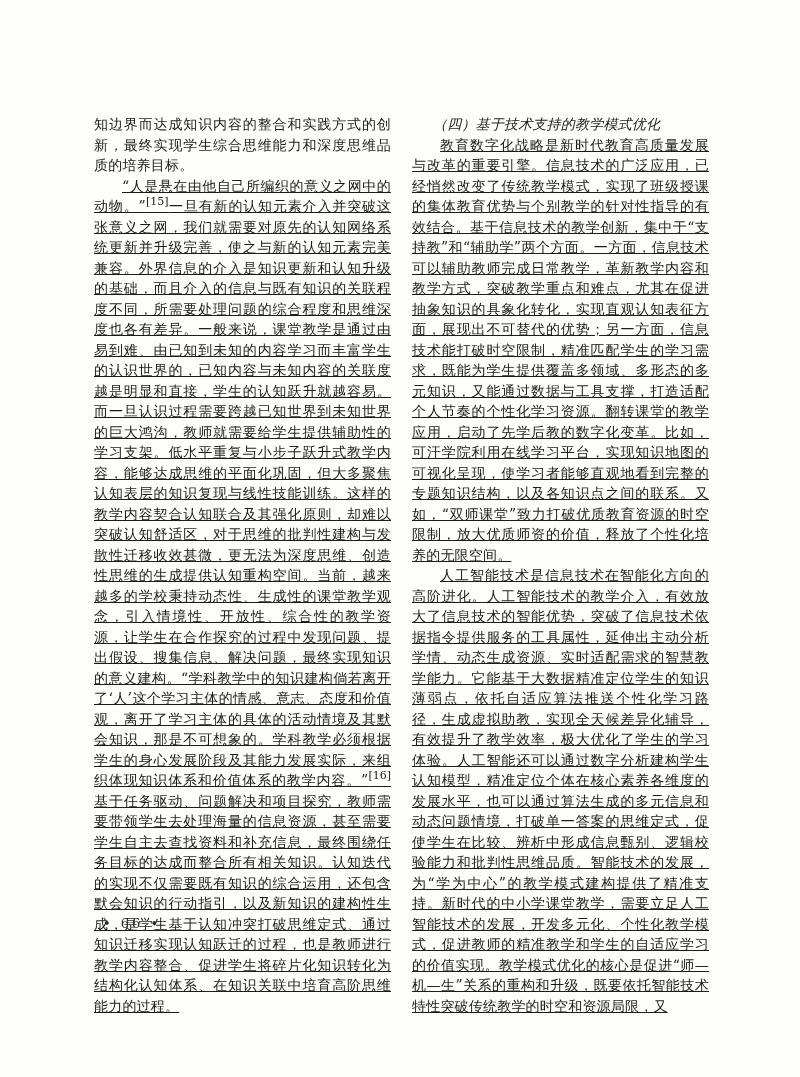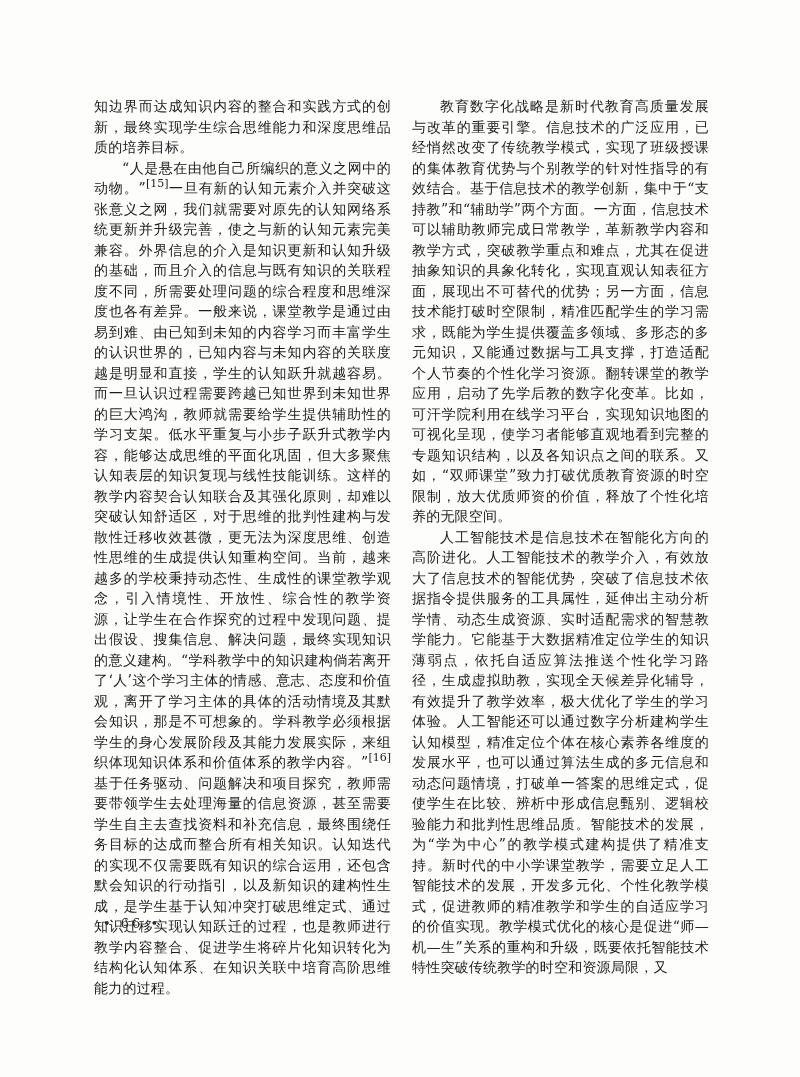--- a/index.html
+++ b/index.html
@@ -13,36 +13,36 @@
   .page {
     position: relative;
     width: 800px;
     height: 1077px;
     background: #fdfdfc;
     color: #1c1c1c;
     font-family: "DejaVu Serif", "Liberation Serif", serif;
   }
   .columns {
     position: absolute;
-    top: 96px;
+    top: 114px;
     left: 94px;
     display: flex;
     gap: 21px;
   }
   .column {
     width: 297px;
     font-size: 14px;
     line-height: 20.5px;
     text-align: justify;
     text-justify: inter-character;
     word-break: break-all;
     letter-spacing: 0.2px;
   }
   .column p { margin: 0; padding: 0; }
-  .para { text-indent: 2em; }
+  .para { text-indent: 2em; text-decoration: underline; }
   .para-continuation { text-indent: 0; }
   .section-heading {
     text-indent: 1.5em;
     font-style: italic;
     font-weight: 500;
   }
   .ref {
     font-size: 11px;
     line-height: 0;
     vertical-align: super;
@@ -64,20 +64,21 @@
 <div class="page">
 
   <div class="columns">
 
     <div class="column">
       <p class="para-continuation">知边界而达成知识内容的整合和实践方式的创新，最终实现学生综合思维能力和深度思维品质的培养目标。</p>
       <p class="para"><span>“人是悬在由他自己所编织的意义之网中的动物。”</span><sup class="ref">[15]</sup><span>一旦有新的认知元素介入并突破这张意义之网，我们就需要对原先的认知网络系统更新并升级完善，使之与新的认知元素完美兼容。外界信息的介入是知识更新和认知升级的基础，而且介入的信息与既有知识的关联程度不同，所需要处理问题的综合程度和思维深度也各有差异。一般来说，课堂教学是通过由易到难、由已知到未知的内容学习而丰富学生的认识世界的，已知内容与未知内容的关联度越是明显和直接，学生的认知跃升就越容易。而一旦认识过程需要跨越已知世界到未知世界的巨大鸿沟，教师就需要给学生提供辅助性的学习支架。低水平重复与小步子跃升式教学内容，能够达成思维的平面化巩固，但大多聚焦认知表层的知识复现与线性技能训练。这样的教学内容契合认知联合及其强化原则，却难以突破认知舒适区，对于思维的批判性建构与发散性迁移收效甚微，更无法为深度思维、创造性思维的生成提供认知重构空间。当前，越来越多的学校秉持动态性、生成性的课堂教学观念，引入情境性、开放性、综合性的教学资源，让学生在合作探究的过程中发现问题、提出假设、搜集信息、解决问题，最终实现知识的意义建构。“学科教学中的知识建构倘若离开了‘人’这个学习主体的情感、意志、态度和价值观，离开了学习主体的具体的活动情境及其默会知识，那是不可想象的。学科教学必须根据学生的身心发展阶段及其能力发展实际，来组织体现知识体系和价值体系的教学内容。”</span><sup class="ref">[16]</sup><span>基于任务驱动、问题解决和项目探究，教师需要带领学生去处理海量的信息资源，甚至需要学生自主去查找资料和补充信息，最终围绕任务目标的达成而整合所有相关知识。认知迭代的实现不仅需要既有知识的综合运用，还包含默会知识的行动指引，以及新知识的建构性生成，是学生基于认知冲突打破思维定式、通过知识迁移实现认知跃迁的过程，也是教师进行教学内容整合、促进学生将碎片化知识转化为结构化认知体系、在知识关联中培育高阶思维能力的过程。</span></p>
     </div>
 
     <div class="column">
+      <p class="section-heading">（四）基于技术支持的教学模式优化</p>
       <p class="para">教育数字化战略是新时代教育高质量发展与改革的重要引擎。信息技术的广泛应用，已经悄然改变了传统教学模式，实现了班级授课的集体教育优势与个别教学的针对性指导的有效结合。基于信息技术的教学创新，集中于“支持教”和“辅助学”两个方面。一方面，信息技术可以辅助教师完成日常教学，革新教学内容和教学方式，突破教学重点和难点，尤其在促进抽象知识的具象化转化，实现直观认知表征方面，展现出不可替代的优势；另一方面，信息技术能打破时空限制，精准匹配学生的学习需求，既能为学生提供覆盖多领域、多形态的多元知识，又能通过数据与工具支撑，打造适配个人节奏的个性化学习资源。翻转课堂的教学应用，启动了先学后教的数字化变革。比如，可汗学院利用在线学习平台，实现知识地图的可视化呈现，使学习者能够直观地看到完整的专题知识结构，以及各知识点之间的联系。又如，“双师课堂”致力打破优质教育资源的时空限制，放大优质师资的价值，释放了个性化培养的无限空间。</p>
       <p class="para">人工智能技术是信息技术在智能化方向的高阶进化。人工智能技术的教学介入，有效放大了信息技术的智能优势，突破了信息技术依据指令提供服务的工具属性，延伸出主动分析学情、动态生成资源、实时适配需求的智慧教学能力。它能基于大数据精准定位学生的知识薄弱点，依托自适应算法推送个性化学习路径，生成虚拟助教，实现全天候差异化辅导，有效提升了教学效率，极大优化了学生的学习体验。人工智能还可以通过数字分析建构学生认知模型，精准定位个体在核心素养各维度的发展水平，也可以通过算法生成的多元信息和动态问题情境，打破单一答案的思维定式，促使学生在比较、辨析中形成信息甄别、逻辑校验能力和批判性思维品质。智能技术的发展，为“学为中心”的教学模式建构提供了精准支持。新时代的中小学课堂教学，需要立足人工智能技术的发展，开发多元化、个性化教学模式，促进教师的精准教学和学生的自适应学习的价值实现。教学模式优化的核心是促进“师—机—生”关系的重构和升级，既要依托智能技术特性突破传统教学的时空和资源局限，又</p>
     </div>
 
   </div>
 
   <div class="page-number">• 66 •</div>
 
 </div>
 

